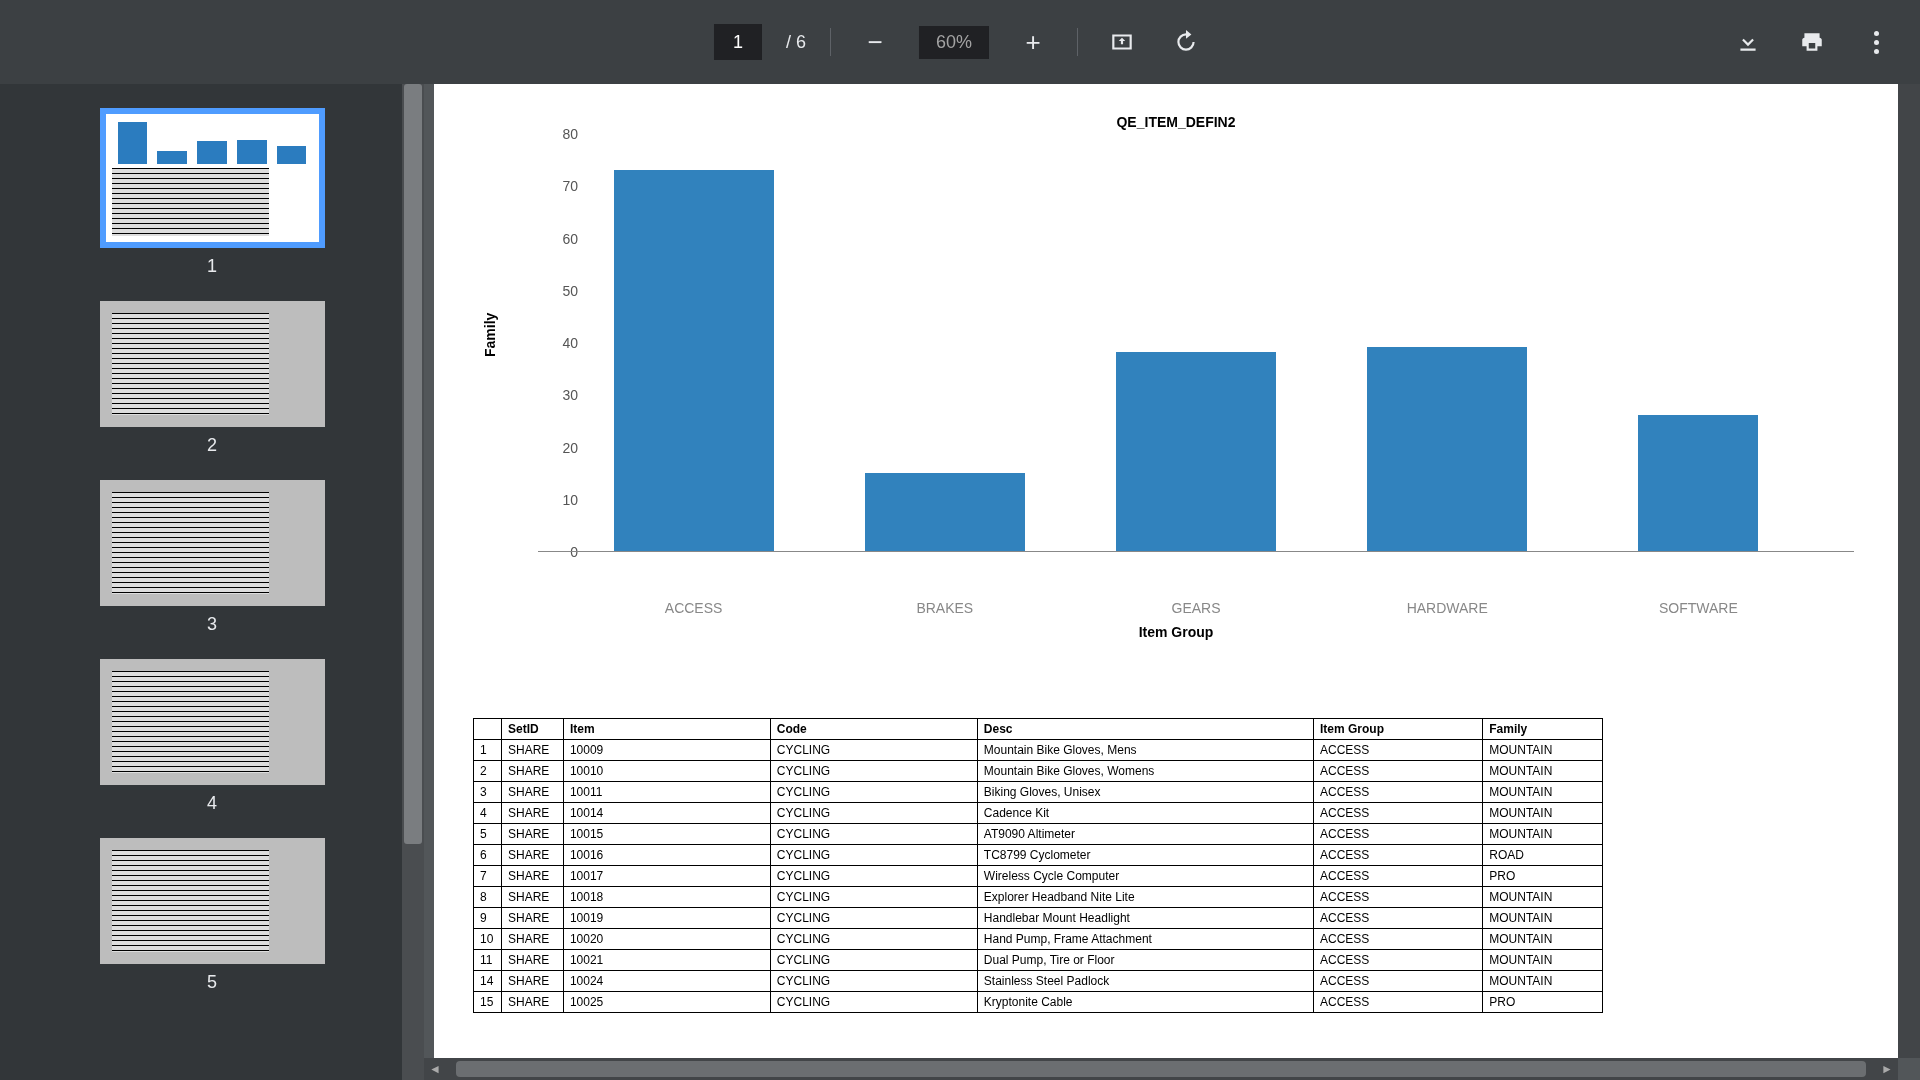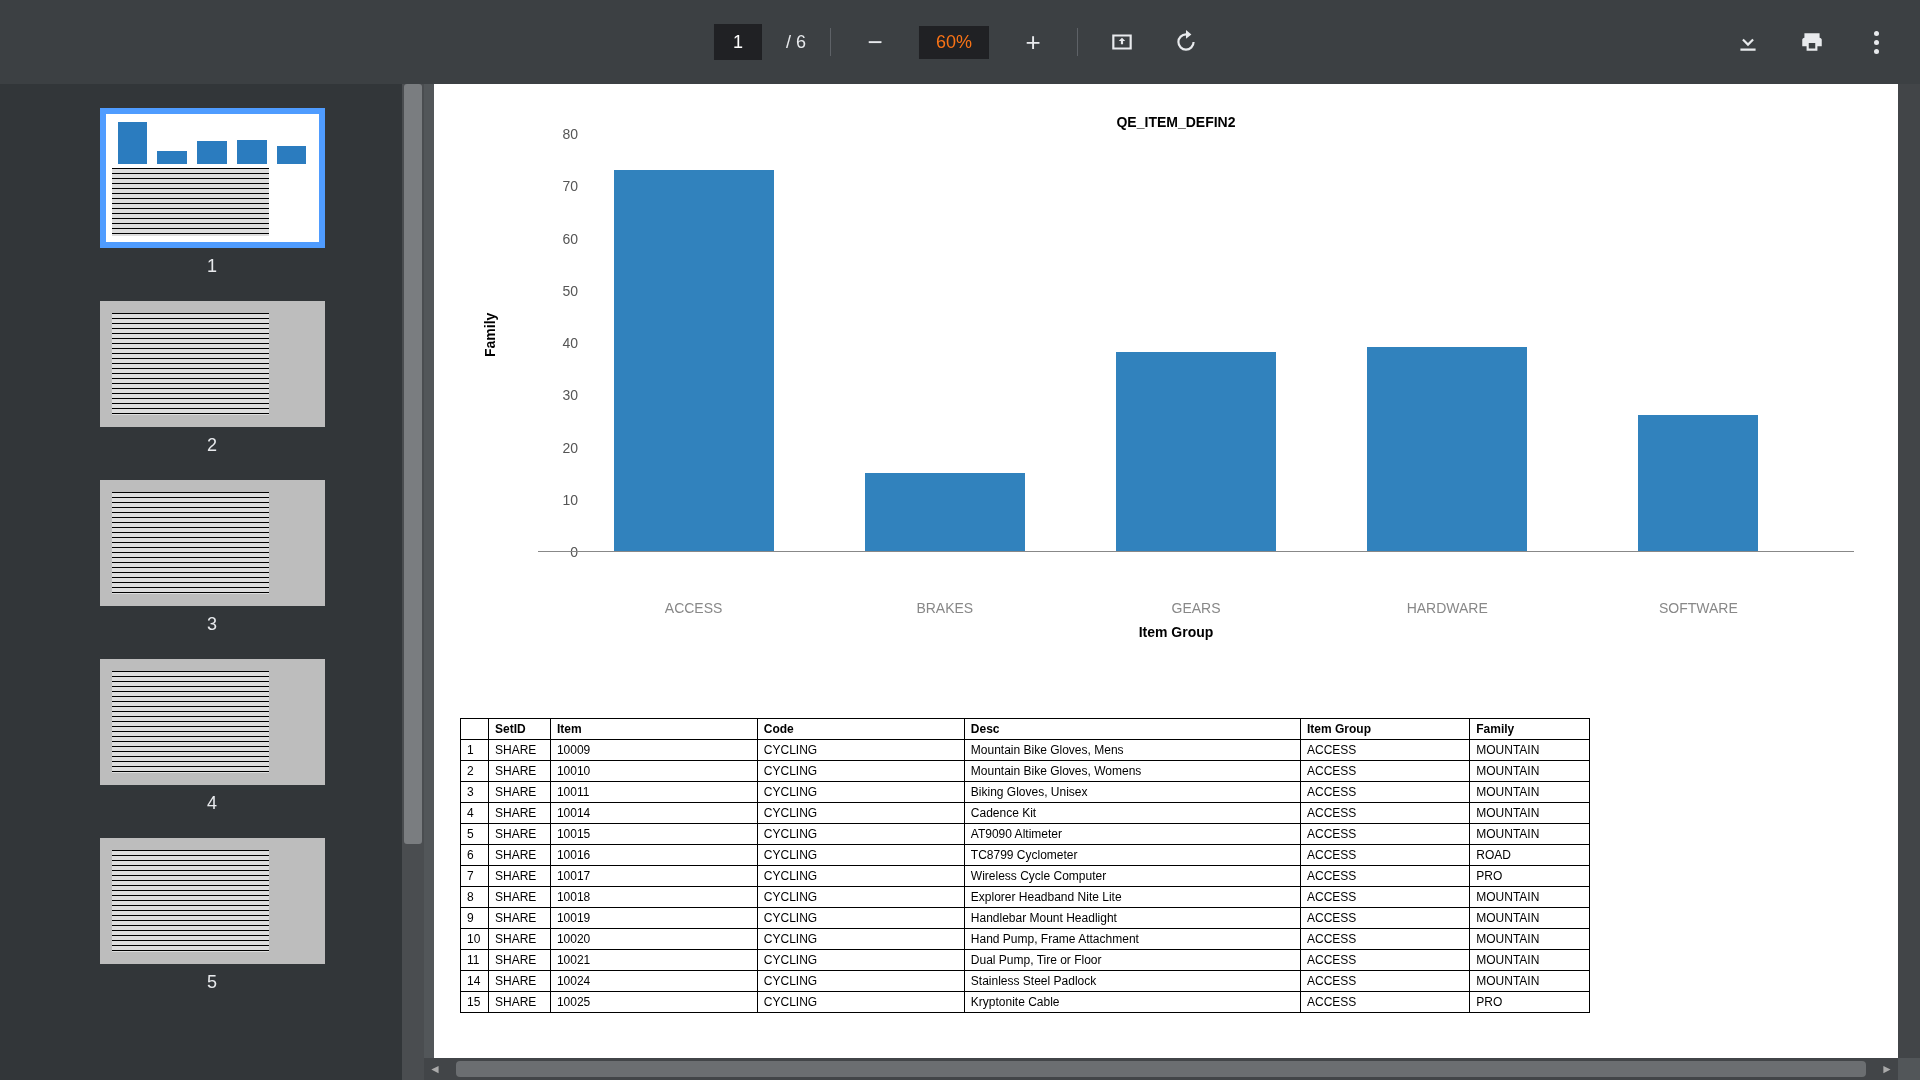--- a/index.html
+++ b/index.html
@@ -29,21 +29,21 @@
   position:absolute; left:50%; transform:translateX(-50%);
   display:flex; align-items:center; gap:24px;
 }
 .page-input {
   width:48px; height:36px; background:#202124; color:#fff;
   border:none; text-align:center; font-size:18px;
 }
 .page-total { color:#e8eaed; font-size:18px; }
 .vdiv { width:1px; height:28px; background:#5f6368; }
 .zoom-btn { width:40px; height:40px; display:flex; align-items:center; justify-content:center; cursor:pointer; color:#e8eaed; font-size:26px; border-radius:50%;}
-.zoom-display { background:#202124; color:#f97316; padding:6px 14px; font-size:18px; min-width:70px; text-align:center;}
+.zoom-display { background:#202124; color:#a3a3a3; padding:6px 14px; font-size:18px; min-width:70px; text-align:center;}
 .tool-icon { width:40px; height:40px; display:flex; align-items:center; justify-content:center; cursor:pointer;}
 .tool-icon svg { width:26px; height:26px; fill:#e8eaed; }
 
 .toolbar-right { margin-left:auto; display:flex; align-items:center; gap:24px;}
 .more-icon { display:flex; flex-direction:column; gap:4px; align-items:center; justify-content:center; width:40px; height:40px; cursor:pointer;}
 .more-icon span { width:5px; height:5px; background:#e8eaed; border-radius:50%; }
 
 
 .content { display:flex; height:calc(100% - 84px); }
 
@@ -107,21 +107,21 @@
 .y-label { position:absolute; left:-48px; top:50%; transform:rotate(-90deg) translateX(15px); transform-origin:left center; font-size:14px; font-weight:bold;}
 .bars { flex:1; display:flex; align-items:flex-end; border-bottom:1px solid #888; position:relative; padding:0 30px; gap:0; height:418px;}
 .bar-slot { flex:1; display:flex; flex-direction:column; align-items:center; position:relative;}
 .bar { width:160px; background:#3182bd;}
 .bar-slot:last-child .bar { width:120px;}
 .x-labels { display:flex; margin-left:40px; padding:0 30px;}
 .x-labels div { flex:1; text-align:center; font-size:14px; color:#888; padding-top:6px;}
 .x-title { text-align:center; font-size:14px; font-weight:bold; margin-top:8px;}
 
 
-.data-table { border-collapse:collapse; margin:20px 0 0 22px; width:1130px; font-size:12px;}
+.data-table { border-collapse:collapse; margin:20px 0 0 35px; width:1130px; font-size:12px;}
 .data-table th, .data-table td { border:1px solid #000; padding:3px 6px; text-align:left; }
 .data-table th { font-weight:bold;}
 .col-idx { width:28px;}
 .col-set { width:62px;}
 .col-item { width:208px;}
 .col-code { width:208px;}
 .col-desc { width:338px;}
 .col-grp { width:170px;}
 .col-fam { width:120px;}
 

